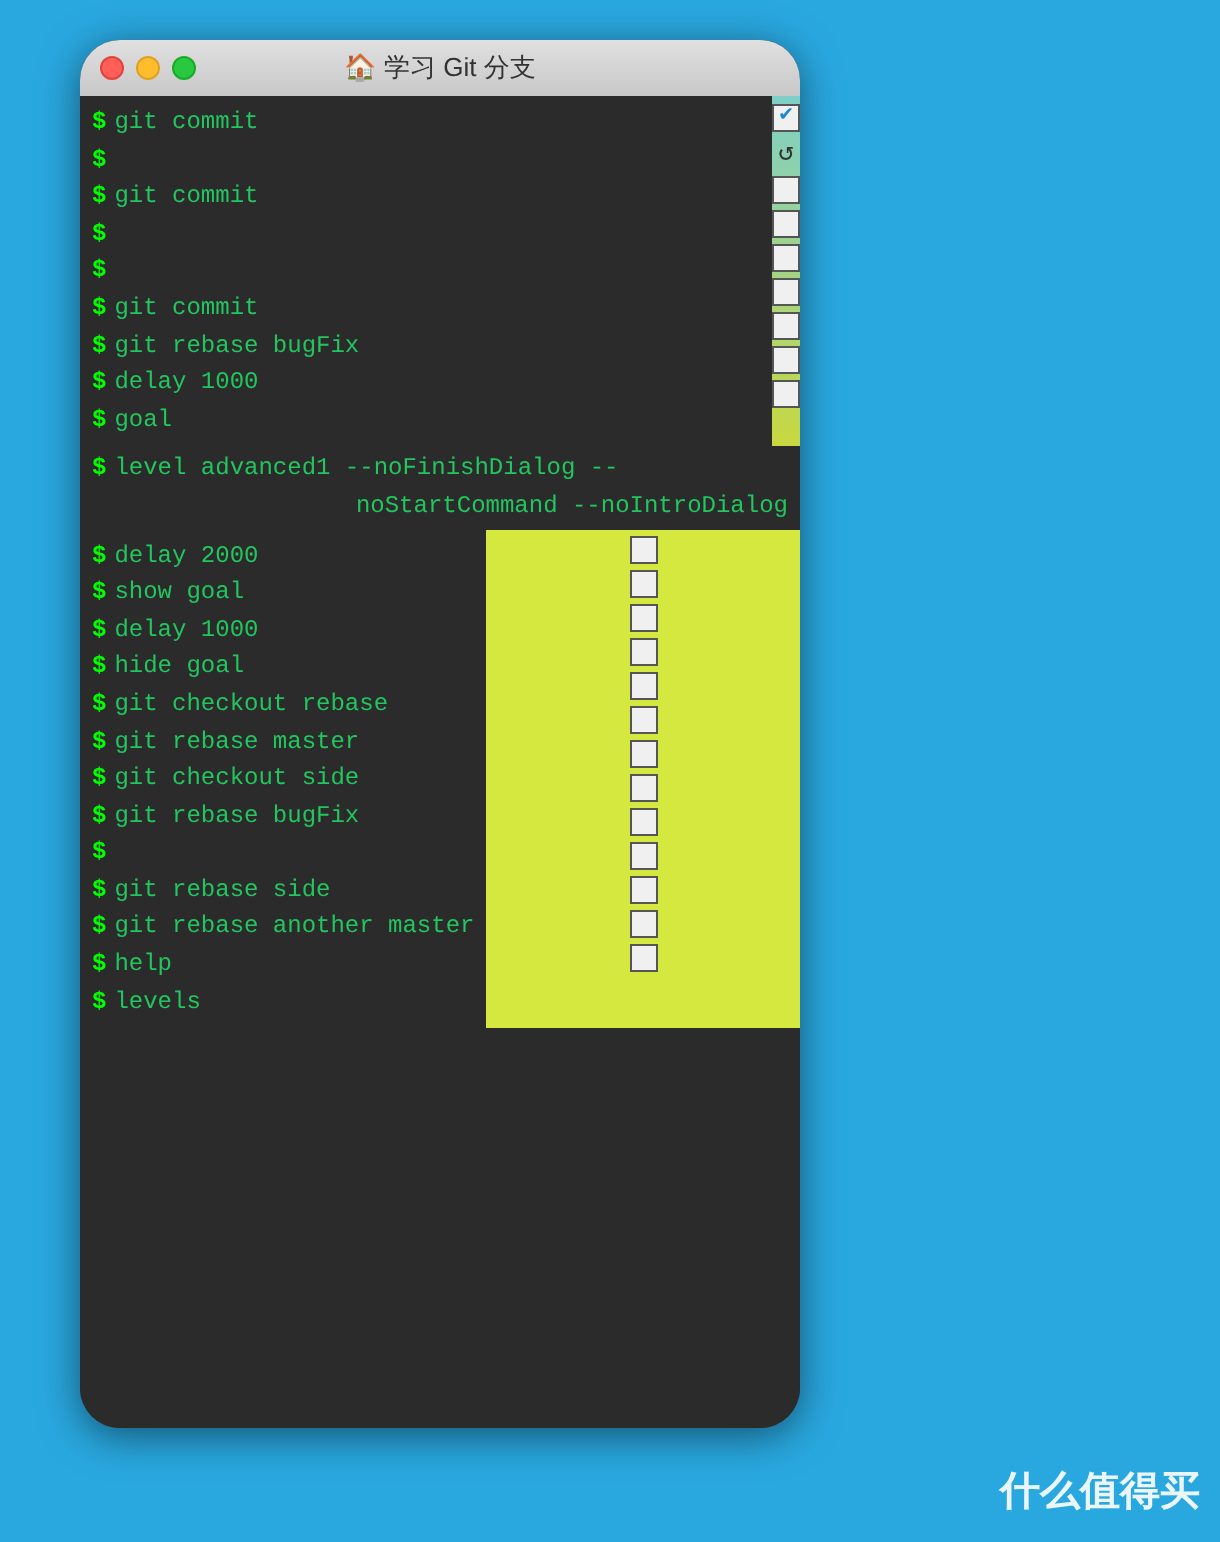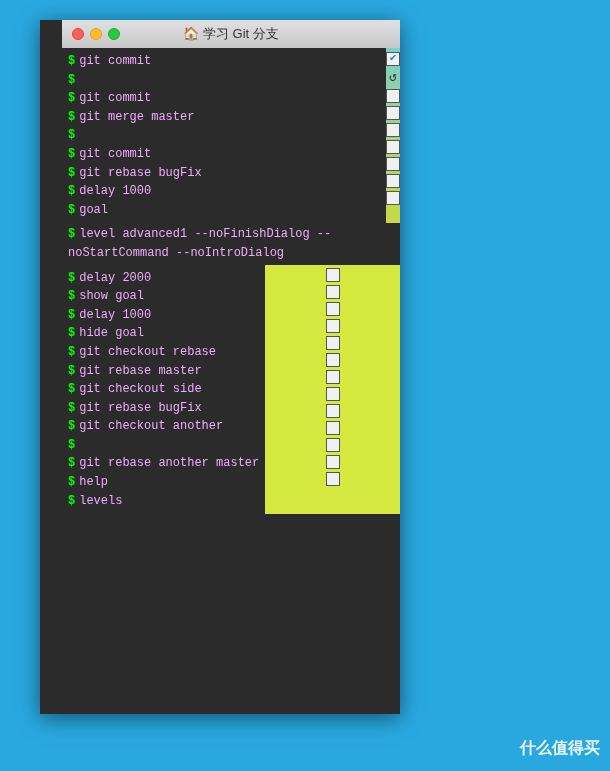--- a/index.html
+++ b/index.html
@@ -12,37 +12,36 @@
       position: relative;
       overflow: hidden;
     }
 
     
     .watermark {
       position: absolute;
       bottom: 12px;
       right: 10px;
       color: white;
-      font-size: 16px;
+      font-size: 20px;
       font-weight: bold;
       font-family: sans-serif;
       opacity: 0.9;
     }
 
     
     .window {
       position: absolute;
       top: 20px;
       left: 40px;
       width: 360px;
       background: #2b2b2b;
-      border-radius: 0;
+      border-radius: 20px;
       box-shadow: 0 4px 20px rgba(0,0,0,0.5);
       overflow: hidden;
-      padding-left: 22px;
     }
 
     
     .titlebar {
       background: linear-gradient(to bottom, #e0e0e0, #c8c8c8);
       height: 28px;
       display: flex;
       align-items: center;
       padding: 0 10px;
       position: relative;
@@ -82,21 +81,21 @@
     }
 
     .prompt {
       color: #00ff00;
       margin-right: 4px;
       font-weight: bold;
       flex-shrink: 0;
     }
 
     .cmd-text {
-      color: #f0abfc;
+      color: #22c55e;
       font-size: 12px;
       white-space: pre;
     }
 
     
     .right-top {
       background: linear-gradient(to bottom, #7ecfc8, #c8d840);
       display: flex;
       flex-direction: column;
       align-items: center;
@@ -179,21 +178,20 @@
         </div>
         <div class="cmd-line">
           <span class="prompt">$</span>
         </div>
         <div class="cmd-line">
           <span class="prompt">$</span>
           <span class="cmd-text">git commit</span>
         </div>
         <div class="cmd-line">
           <span class="prompt">$</span>
-          <span class="cmd-text">git merge master</span>
         </div>
         <div class="cmd-line">
           <span class="prompt">$</span>
         </div>
         <div class="cmd-line">
           <span class="prompt">$</span>
           <span class="cmd-text">git commit</span>
         </div>
         <div class="cmd-line">
           <span class="prompt">$</span>
@@ -223,21 +221,21 @@
         <div class="checkbox-item"></div>
         <div class="checkbox-item"></div>
       </div>
   </div>
 
   <div style="background:#2b2b2b; padding: 2px 6px 2px 6px;">
     <div class="cmd-line">
       <span class="prompt">$</span>
       <span class="cmd-text">level advanced1 --noFinishDialog --</span>
     </div>
-    <div class="cmd-line" style="padding-left: 0;">
+    <div class="cmd-line" style="padding-left: 0; justify-content: flex-end;">
       <span class="cmd-text">noStartCommand --noIntroDialog</span>
     </div>
   </div>
 
   <div class="section">
 
     <div class="section-commands">
 
     <div class="cmd-line">
           <span class="prompt">$</span>
@@ -266,24 +264,24 @@
         <div class="cmd-line">
           <span class="prompt">$</span>
           <span class="cmd-text">git checkout side</span>
         </div>
         <div class="cmd-line">
           <span class="prompt">$</span>
           <span class="cmd-text">git rebase bugFix</span>
         </div>
         <div class="cmd-line">
           <span class="prompt">$</span>
-          <span class="cmd-text">git checkout another</span>
-        </div>
-        <div class="cmd-line">
-          <span class="prompt">$</span>
+        </div>
+        <div class="cmd-line">
+          <span class="prompt">$</span>
+          <span class="cmd-text">git rebase side</span>
         </div>
         <div class="cmd-line">
           <span class="prompt">$</span>
           <span class="cmd-text">git rebase another master</span>
         </div>
         <div class="cmd-line">
           <span class="prompt">$</span>
           <span class="cmd-text">help</span>
         </div>
         <div class="cmd-line">

